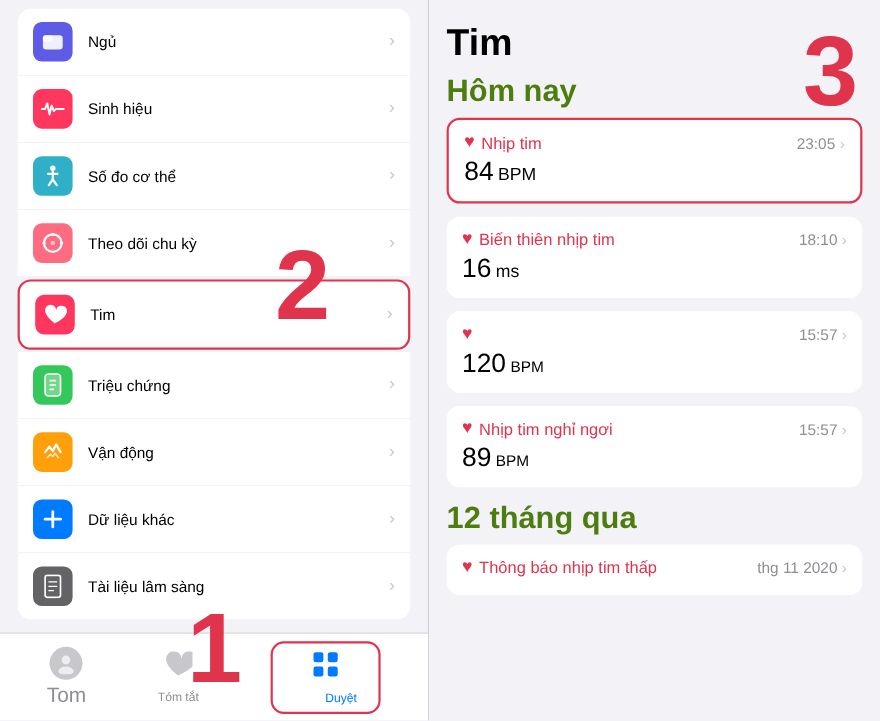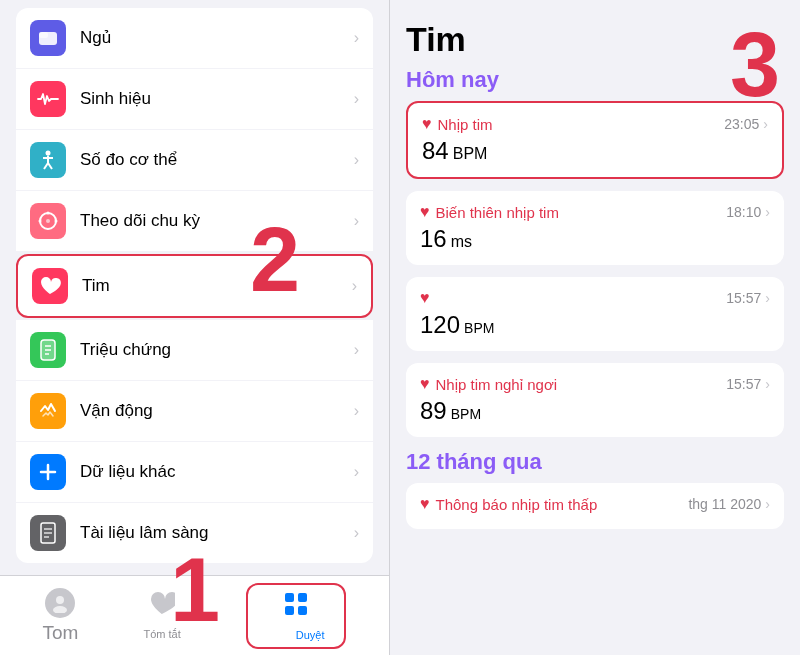--- a/index.html
+++ b/index.html
@@ -61,21 +61,21 @@
       display: flex;
       align-items: center;
       justify-content: center;
       margin-right: 14px;
       flex-shrink: 0;
       font-size: 18px;
     }
 
     .menu-label {
       flex: 1;
-      font-size: 17px;
+      font-size: 14px;
       color: #000;
       font-weight: 400;
     }
 
     .menu-chevron {
       color: #c7c7cc;
       font-size: 16px;
     }
 
     
@@ -150,23 +150,23 @@
     }
 
     .right-title {
       font-size: 34px;
       font-weight: bold;
       color: #000;
       margin-bottom: 4px;
     }
 
     .section-header {
-      font-size: 22px;
+      font-size: 28px;
       font-weight: 600;
-      color: #8b5cf6;
+      color: #4d7c0f;
       margin: 8px 0 8px 0;
     }
 
     .card {
       background: #fff;
       border-radius: 12px;
       padding: 12px 14px;
       margin-bottom: 12px;
     }
 

